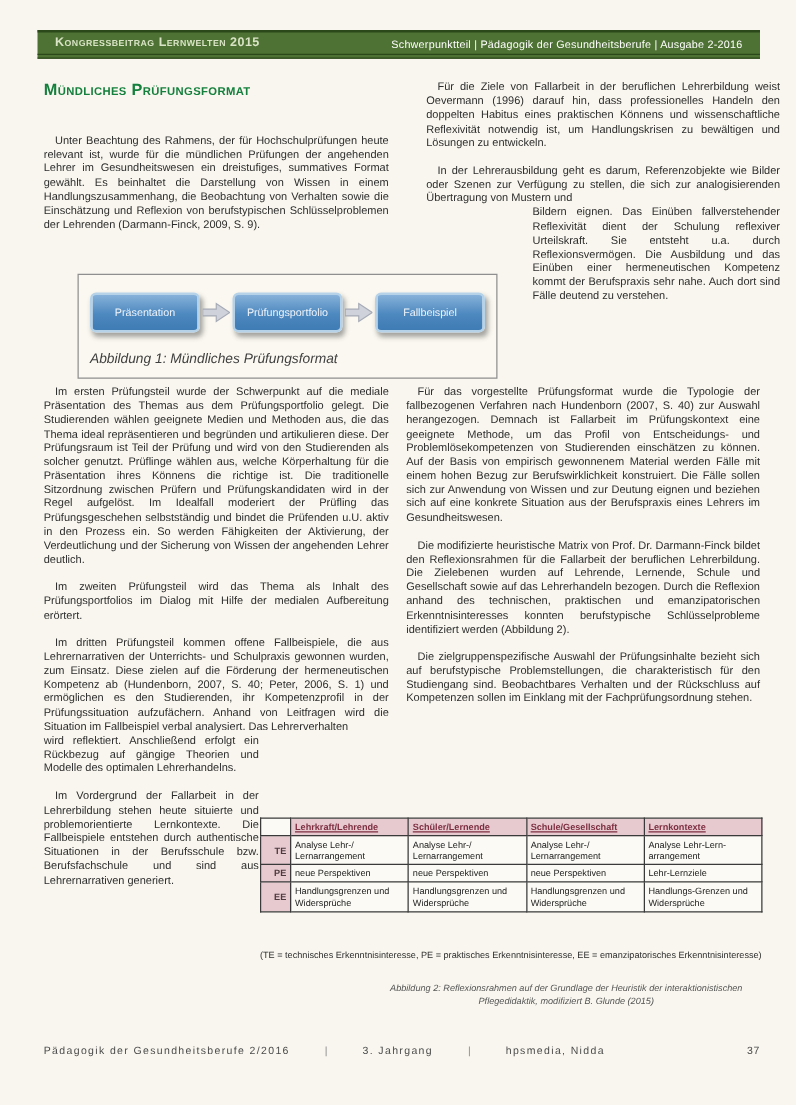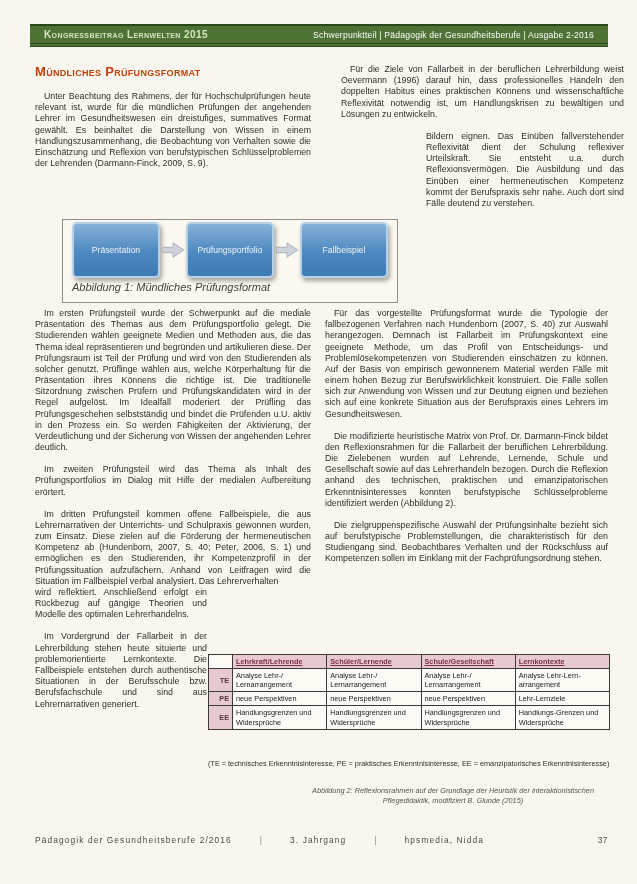--- a/index.html
+++ b/index.html
@@ -25,37 +25,37 @@
 
   
   .abs { position:absolute; }
   .col p {
     font-size:8.8px; line-height:1.27; color:#2e2e2e;
     text-align:justify; margin-bottom:11px; text-indent:9px;
   }
   .col p.cont { text-indent:0; }
   h1.article-title {
     font-variant:small-caps; font-weight:bold; font-size:13px;
-    color:#c2410c; letter-spacing:.3px; margin-bottom:12px;
+    color:#15803d; letter-spacing:.3px; margin-bottom:28px;
   }
   .lt { left:35px; top:64px;  width:276px; }
   .lm { left:35px; top:308px; width:276px; }
   .rt { left:341px; top:64px; width:283px; }
   .rm { left:325px; top:308px; width:283px; }
   .r2b { margin-left:85px; width:198px; }
   .l-narrow { width:172px; }
 
   
   .fig1 {
     left:62px; top:219px; width:336px; height:84px;
     border:1px solid #8f8f8f; background:#faf8f0; padding:8px 9px 4px;
   }
   .fig-row { display:flex; align-items:center; justify-content:space-between; height:44px; }
   .step-box {
-    width:88px; height:56px;
+    width:88px; height:32px;
     background:linear-gradient(180deg,#86b1d9 0%,#4d88bf 55%,#3f7bb4 100%);
     border:2px solid #b5d2e9; border-radius:5px;
     color:#eef4fa; font-size:8.6px;
     display:flex; align-items:center; justify-content:center;
     box-shadow:2px 3px 4px rgba(60,60,60,.45);
     text-align:center;
   }
   .arrow-icon { flex:0 0 auto; }
   .fig1 figcaption { font-style:italic; font-size:11px; color:#3f3f3f; margin-top:9px; }
 
@@ -123,20 +123,21 @@
       <svg class="arrow-icon" width="22" height="18" viewBox="0 0 24 20">
         <polygon points="0,7 12,7 12,2 24,10 12,18 12,13 0,13" fill="#cfd2da" stroke="#a6aab6" stroke-width="1"></polygon>
       </svg>
       <div class="step-box">Fallbeispiel</div>
     </div>
     <figcaption>Abbildung 1: Mündliches Prüfungsformat</figcaption>
   </figure>
 
   <section class="abs col rt">
     <p>Für die Ziele von Fallarbeit in der beruflichen Lehrerbildung weist Oevermann (1996) darauf hin, dass professionelles Handeln den doppelten Habitus eines praktischen Könnens und wissenschaftliche Reflexivität notwendig ist, um Handlungskrisen zu bewältigen und Lösungen zu entwickeln.</p>
+    <p style="margin-bottom:0;">In der Lehrerausbildung geht es darum, Referenzobjekte wie Bilder oder Szenen zur Verfügung zu stellen, die sich zur analogisierenden Übertragung von Mustern und</p>
     <p class="cont r2b">Bildern eignen. Das Einüben fallverstehender Reflexivität dient der Schulung reflexiver Urteilskraft. Sie entsteht u.a. durch Reflexionsvermögen. Die Ausbildung und das Einüben einer hermeneutischen Kompetenz kommt der Berufspraxis sehr nahe. Auch dort sind Fälle deutend zu verstehen.</p>
   </section>
 
   <section class="abs col lm">
     <p>Im ersten Prüfungsteil wurde der Schwerpunkt auf die mediale Präsentation des Themas aus dem Prüfungsportfolio gelegt. Die Studierenden wählen geeignete Medien und Methoden aus, die das Thema ideal repräsentieren und begründen und artikulieren diese. Der Prüfungsraum ist Teil der Prüfung und wird von den Studierenden als solcher genutzt. Prüflinge wählen aus, welche Körperhaltung für die Präsentation ihres Könnens die richtige ist. Die traditionelle Sitzordnung zwischen Prüfern und Prüfungskandidaten wird in der Regel aufgelöst. Im Idealfall moderiert der Prüfling das Prüfungsgeschehen selbstständig und bindet die Prüfenden u.U. aktiv in den Prozess ein. So werden Fähigkeiten der Aktivierung, der Verdeutlichung und der Sicherung von Wissen der angehenden Lehrer deutlich.</p>
     <p>Im zweiten Prüfungsteil wird das Thema als Inhalt des Prüfungsportfolios im Dialog mit Hilfe der medialen Aufbereitung erörtert.</p>
     <p style="margin-bottom:0;">Im dritten Prüfungsteil kommen offene Fallbeispiele, die aus Lehrernarrativen der Unterrichts- und Schulpraxis gewonnen wurden, zum Einsatz. Diese zielen auf die Förderung der hermeneutischen Kompetenz ab (Hundenborn, 2007, S. 40; Peter, 2006, S. 1) und ermöglichen es den Studierenden, ihr Kompetenzprofil in der Prüfungssituation aufzufächern. Anhand von Leitfragen wird die Situation im Fallbeispiel verbal analysiert. Das Lehrerverhalten</p>
     <div class="l-narrow">
       <p class="cont">wird reflektiert. Anschließend erfolgt ein Rückbezug auf gängige Theorien und Modelle des optimalen Lehrerhandelns.</p>
       <p>Im Vordergrund der Fallarbeit in der Lehrerbildung stehen heute situierte und problemorientierte Lernkontexte. Die Fallbeispiele entstehen durch authentische Situationen in der Berufsschule bzw. Berufsfachschule und sind aus Lehrernarrativen generiert.</p>

